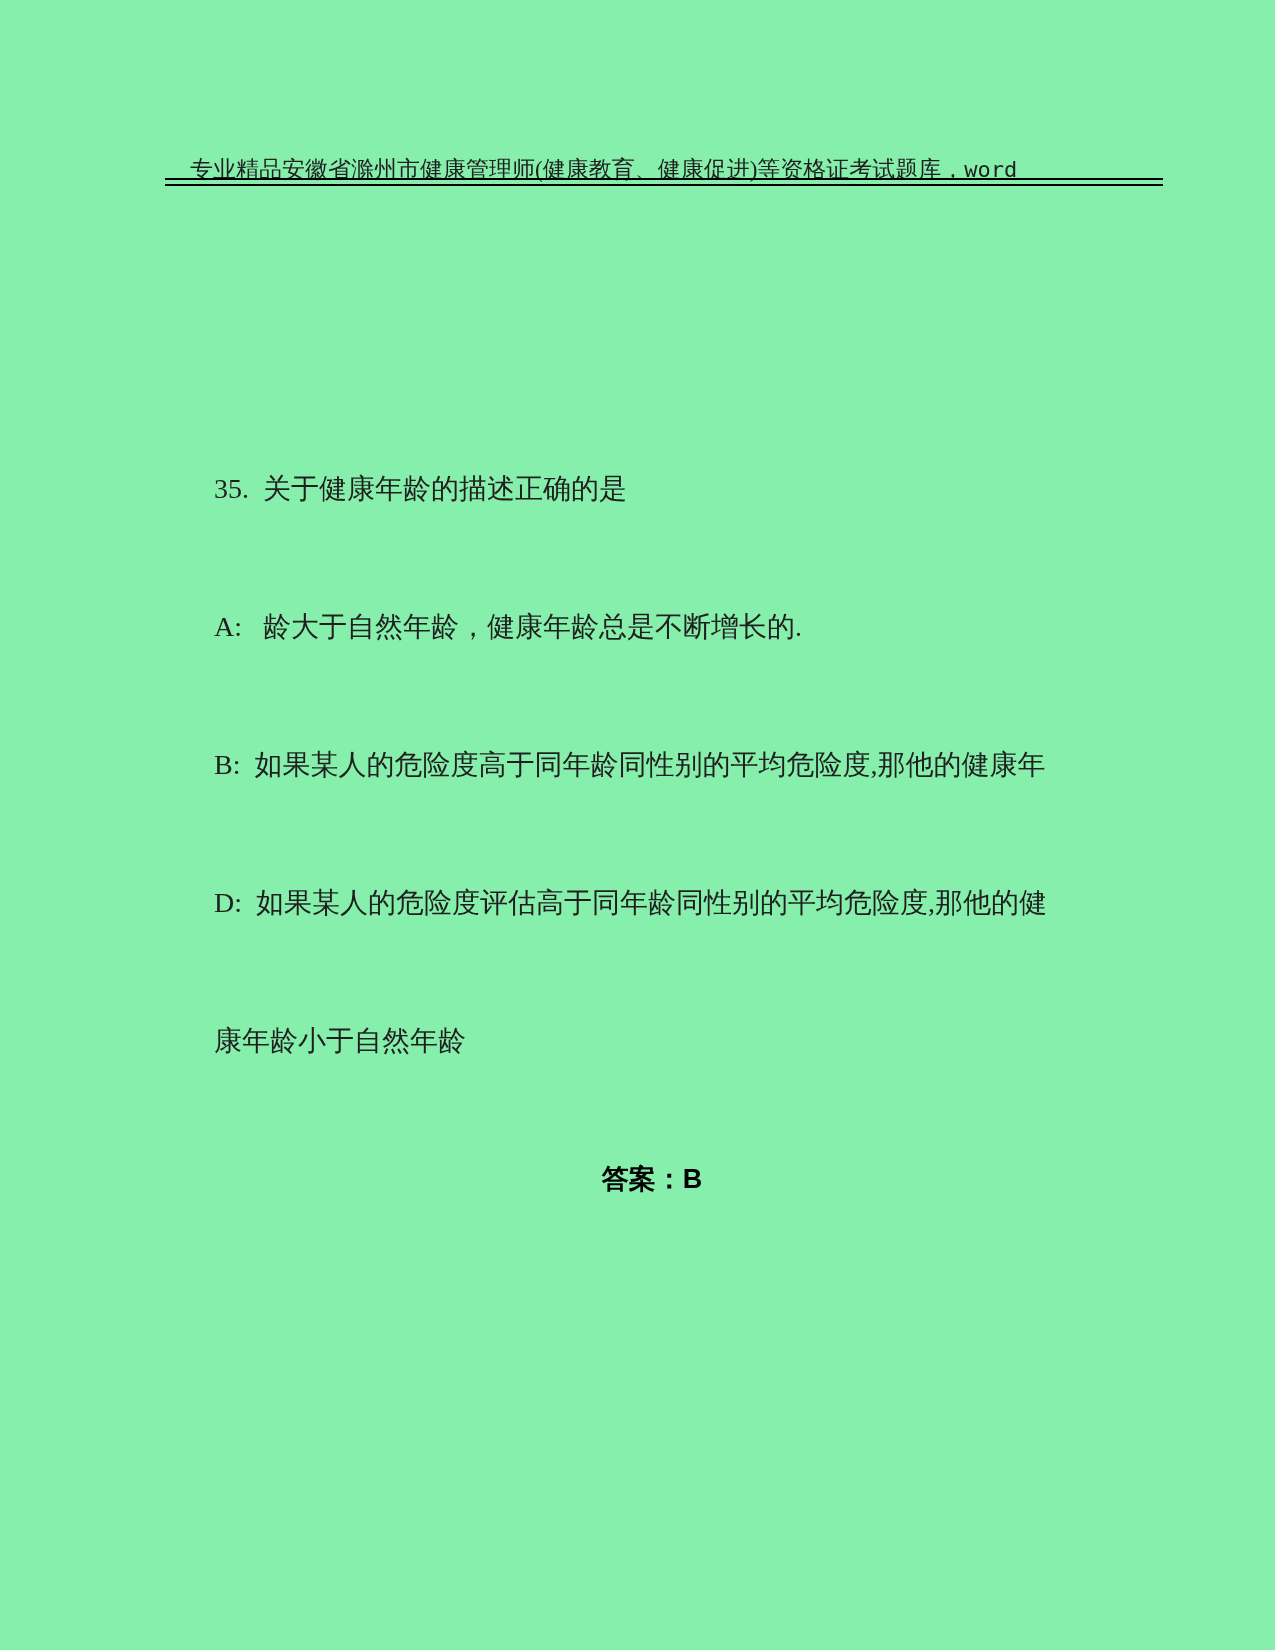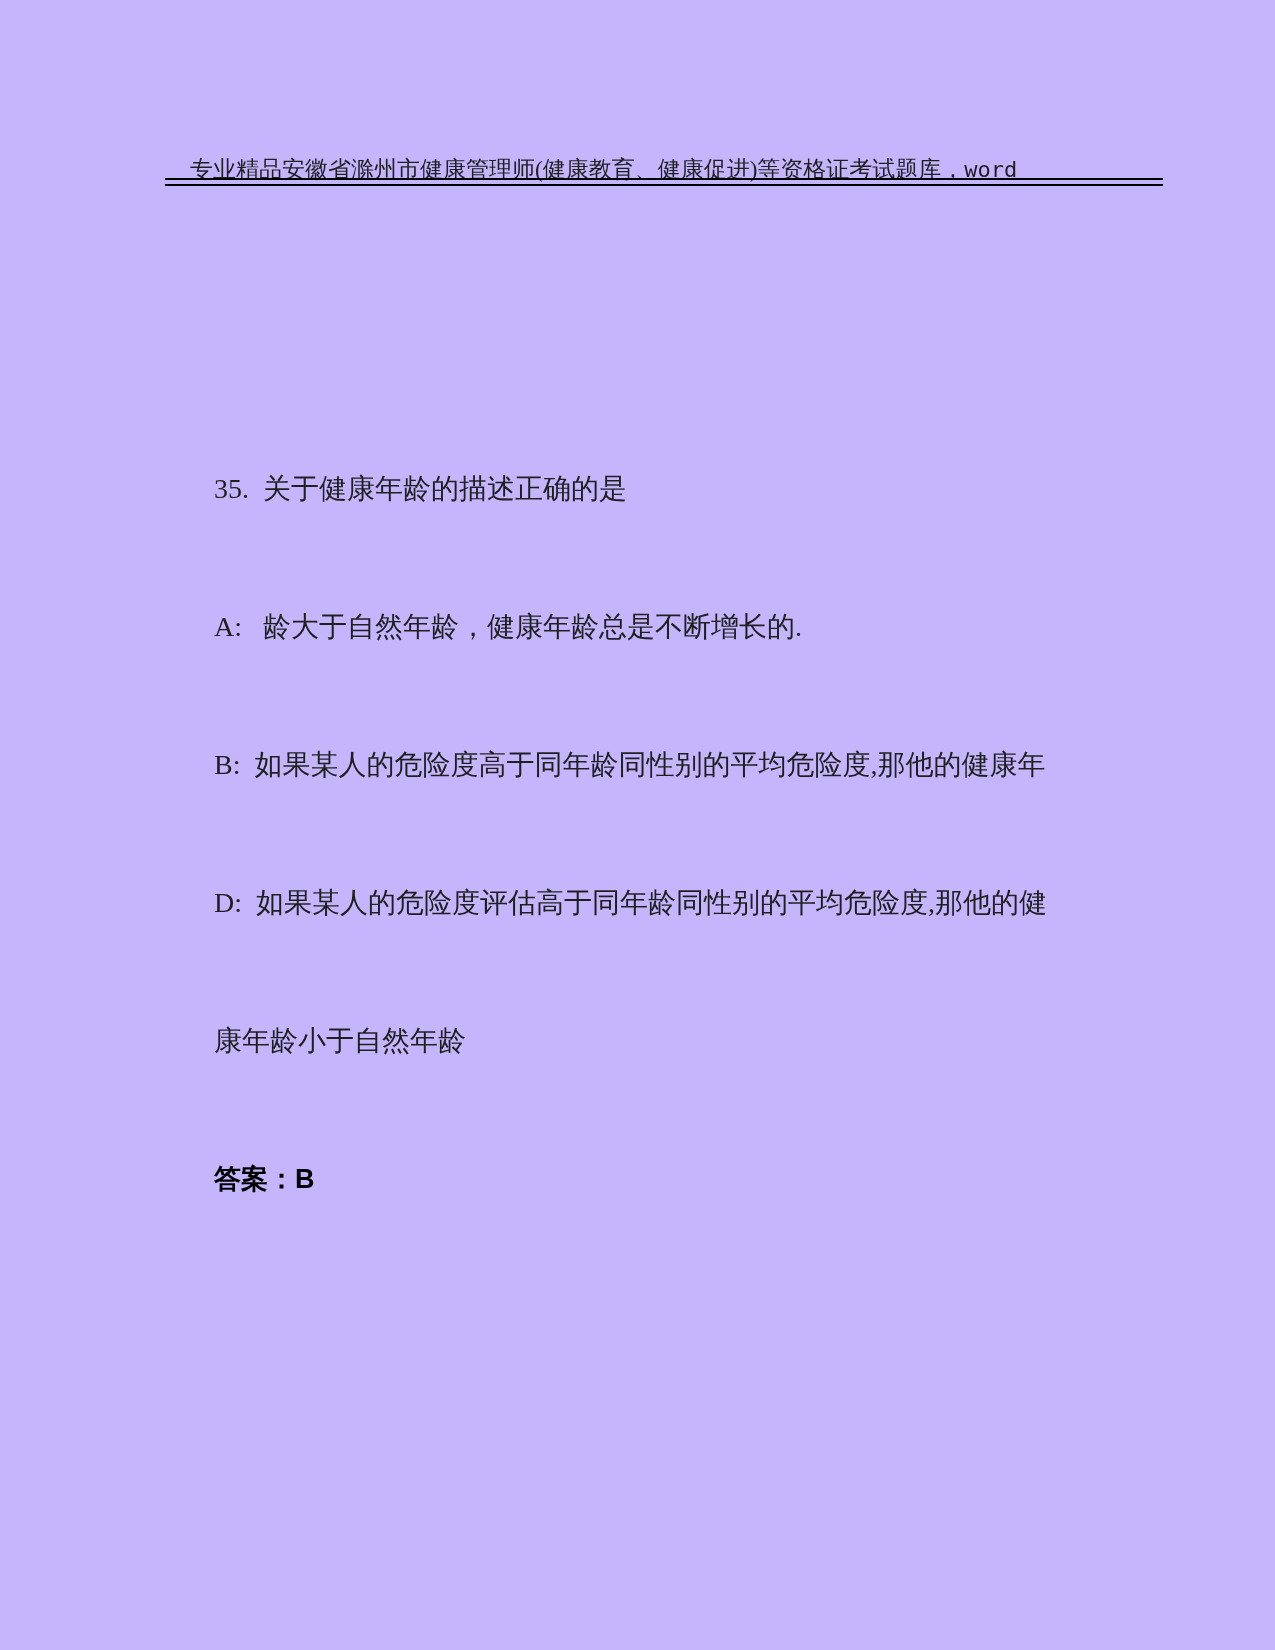--- a/index.html
+++ b/index.html
@@ -1,20 +1,20 @@
 <!DOCTYPE html>
 <html><head>
 <meta charset="utf-8">
 <style>
   html, body { margin: 0; padding: 0; background: #ffffff; }
   .page {
     position: relative;
     width: 1275px;
     height: 1650px;
-    background: #c4b5fd;
+    background: #86efac;
     overflow: hidden;
     font-family: "Liberation Serif", serif;
     color: #1f1f1f;
   }
   .header {
     position: absolute;
     left: 190px;
     top: 70px;
     width: 900px;
     font-size: 23px;
@@ -43,20 +43,21 @@
     font-size: 28px;
     line-height: 46px;
     white-space: pre;
   }
   .line { height: 46px; margin-left: 24px; }
   .answer {
     font-family: "Liberation Sans", sans-serif;
     font-weight: 700;
     font-size: 27px;
     color: #000000;
+    text-align: center;
   }
 </style>
 </head>
 <body>
 
 <div class="page">
 
   <div class="header">
     <div><span>专业精品安徽省滁州市健康管理师(健康教育、健康促进)等资格证考试题库，</span><span class="mono">word</span></div>
   </div>

